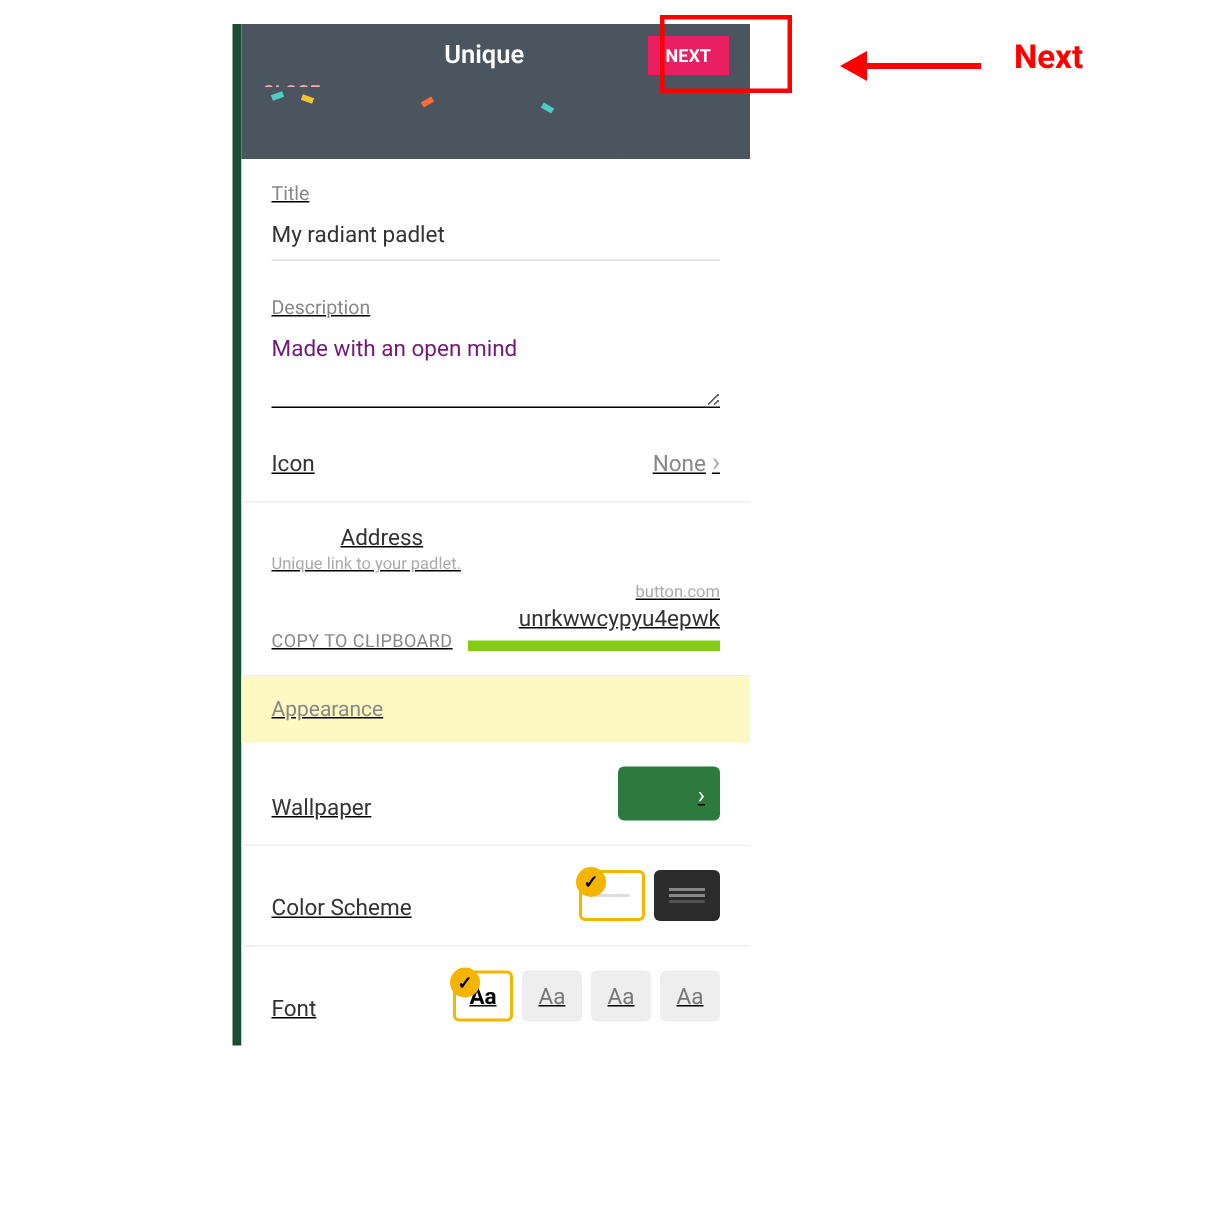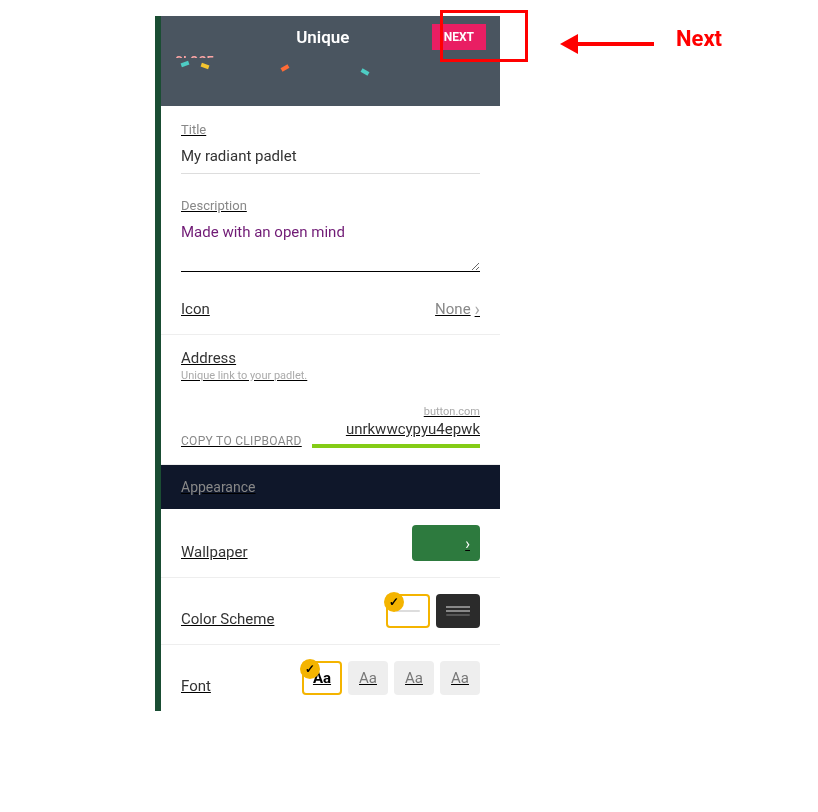--- a/index.html
+++ b/index.html
@@ -25,28 +25,28 @@
     .form { background:#fff;text-decoration:underline; }
     .field { padding:16px 20px 8px 20px; }
     .label { color:#888; font-size:13px; margin-bottom:6px; }
     .input { border:none; border-bottom:1px solid #ddd; width:100%; font-size:15px; color:#333; padding:4px 0 8px 0; background:transparent; outline:none; }
     .textarea { border:none; border-bottom:1px solid #000000; width:100%; font-size:15px; color:#701a75; padding:4px 0 12px 0; background:transparent; resize:vertical; min-height:40px; outline:none; font-family:inherit; }
     .row { padding:16px 20px; border-bottom:1px solid #eee; display:flex; align-items:flex-end; justify-content:space-between; cursor:pointer; }
     .row-label { color:#333; font-size:15px; }
     .row-value { color:#888; font-size:15px; display:flex; align-items:center; gap:4px; }
     .chevron { color:#aaa; font-size:18px; line-height:1; }
     .address { padding:14px 20px 16px 20px; border-bottom:1px solid #eee; }
-    .address-title { color:#333; font-size:15px; margin-bottom:2px; }
-    .hint { color:#aaa; font-size:11px; margin-bottom:23px; }
+    .address-title { color:#333; font-size:15px; margin-bottom:2px;margin-left:46px; }
+    .hint { color:#aaa; font-size:11px; margin-bottom:6px; }
     .address-row { display:flex; align-items:flex-end; justify-content:space-between; gap:10px; }
     .copy-btn { color:#888; font-size:12px; letter-spacing:0.3px; cursor:pointer; }
     .address-right { text-align:right; flex:1; }
     .domain { color:#aaa; font-size:11px; }
-    .slug { color:#333; font-size:15px; border-bottom:4px solid #84cc16; padding:2px 0 6px 0; text-align:right; }
-    .section-header { background:#0f172a; padding:14px 20px; color:#888; font-size:14px; }
+    .slug { color:#333; font-size:15px; border-bottom:7px solid #84cc16; padding:2px 0 6px 0; text-align:right; }
+    .section-header { background:#fef9c3; padding:14px 20px; color:#888; font-size:14px; }
     .wallpaper-swatch { background:#2d7a3e; width:68px; height:36px; border-radius:4px; display:flex; align-items:center; justify-content:flex-end; padding-right:10px; }
     .wallpaper-chevron { color:#fff; font-size:16px; }
     .scheme-opts { display:flex; gap:6px; }
     .scheme { width:44px; height:34px; border-radius:4px; position:relative; display:flex; align-items:center; justify-content:center; }
     .scheme-light { background:#fff; border:2px solid #f4b400; }
     .scheme-dark { background:#2b2b2b; }
     .check-badge { position:absolute; top:-4px; left:-4px; width:20px; height:20px; background:#f4b400; border-radius:10px; display:flex; align-items:center; justify-content:center; color:#000; font-size:12px; font-weight:700; }
     .scheme-lines { display:flex; flex-direction:column; gap:2px; width:24px; }
     .scheme-lines div { height:2px; }
     .line-d{ background:#888; }

